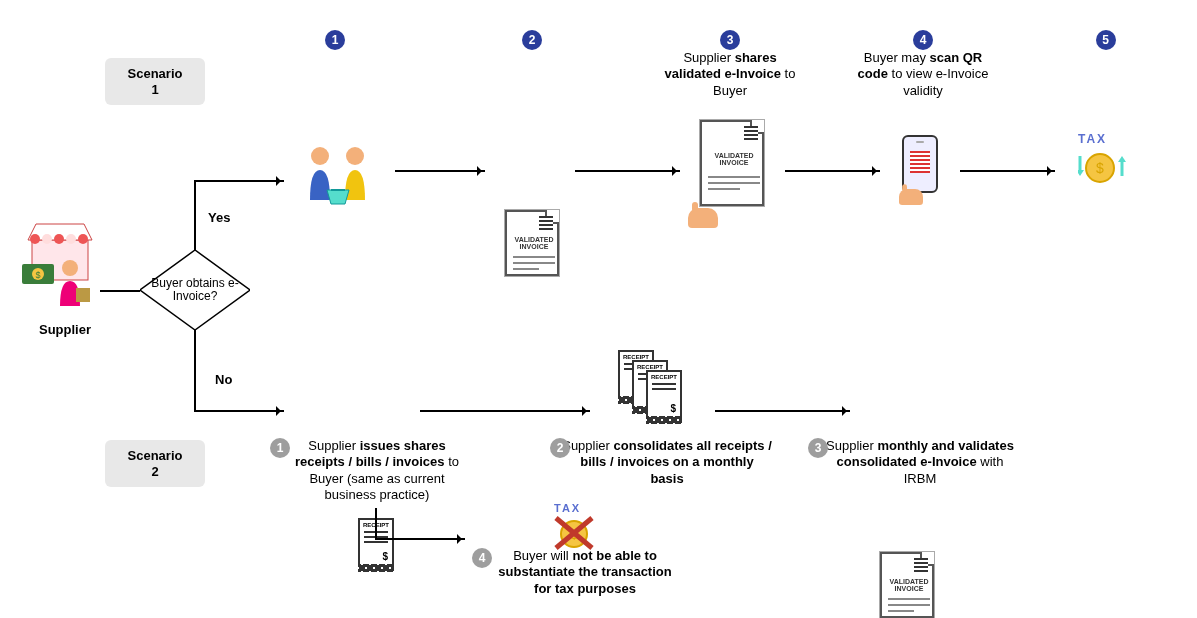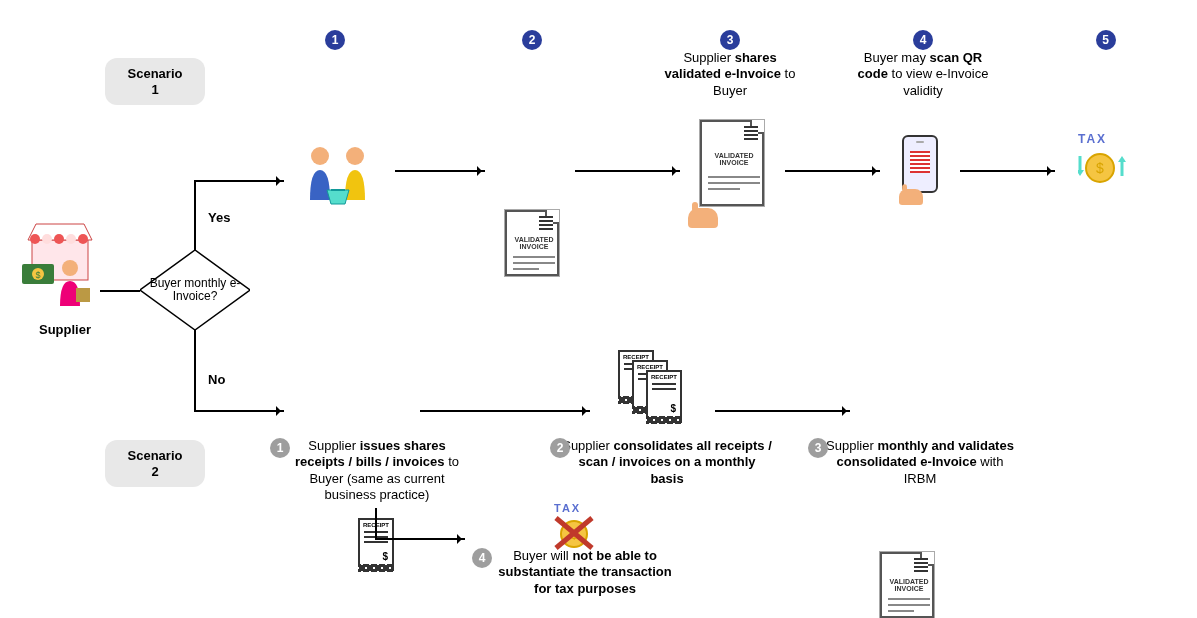--- a/index.html
+++ b/index.html
@@ -8,21 +8,21 @@
     width: 1197px;
     height: 618px;
     position: relative;
     background: #fff;
     font-size: 13px;
     color: #000;
   }
   .abs { position: absolute; }
   .scenario-tag {
     background: #e8e8e8;
-    border-radius: 12px;
+    border-radius: 6px;
     padding: 8px 16px;
     font-weight: bold;
     text-align: center;
     line-height: 1.2;
   }
   .num-badge {
     display: inline-block;
     width: 20px; height: 20px;
     border-radius: 50%;
     color: #fff;
@@ -119,30 +119,30 @@
   </svg>
 </div>
 <div class="abs" style="left:30px; top:322px; width:70px; text-align:center; font-weight:bold;">Supplier</div>
 
 <div class="abs line-h" style="left:100px; top:290px; width:40px;"></div>
 
 <div class="abs decision" style="left:140px; top:250px;">
   <svg width="110" height="80">
       <polygon points="55,0 110,40 55,80 0,40" fill="#fff" stroke="#000" stroke-width="1.5"></polygon>
     </svg>
-  <div class="dtext">Buyer monthly e-Invoice?</div>
+  <div class="dtext">Buyer obtains e-Invoice?</div>
 </div>
 
 <div class="abs line-v" style="left:194px; top:180px; height:70px;"></div>
 <div class="abs label-yesno" style="left:208px; top:210px;">Yes</div>
 <div class="abs line-h" style="left:194px; top:180px; width:50px;"></div>
 <div class="abs arrow-h" style="left:244px; top:180px; width:40px;"></div>
 
 <div class="abs line-v" style="left:194px; top:330px; height:80px;"></div>
-<div class="abs label-yesno" style="left:208px; top:372px;">No</div>
+<div class="abs label-yesno" style="left:215px; top:372px;">No</div>
 <div class="abs line-h" style="left:194px; top:410px; width:50px;"></div>
 <div class="abs arrow-h" style="left:244px; top:410px; width:40px;"></div>
 
 <div class="abs" style="left:260px; top:30px; width:150px;">
   <div style="text-align:center"><span class="num-badge blue">1</span></div>
 </div>
 <div class="abs" style="left:452px; top:30px; width:160px;">
   <div style="text-align:center"><span class="num-badge blue">2</span></div>
 </div>
 <div class="abs" style="left:655px; top:30px; width:150px;">
@@ -252,21 +252,21 @@
 
 <div class="abs arrow-h" style="left:420px; top:410px; width:170px;"></div>
 <div class="abs arrow-h" style="left:715px; top:410px; width:135px;"></div>
 
 <div class="abs" style="left:282px; top:438px; width:190px;">
   <span class="num-badge gray" style="position:absolute; left:-12px; top:0;">1</span>
   <div class="step-text">Supplier <b>issues shares receipts / bills / invoices</b> to Buyer (same as current business practice)</div>
 </div>
 <div class="abs" style="left:562px; top:438px; width:210px;">
   <span class="num-badge gray" style="position:absolute; left:-12px; top:0;">2</span>
-  <div class="step-text">Supplier <b>consolidates all receipts / scan / invoices on a monthly basis</b></div>
+  <div class="step-text">Supplier <b>consolidates all receipts / bills / invoices on a monthly basis</b></div>
 </div>
 <div class="abs" style="left:820px; top:438px; width:200px;">
   <span class="num-badge gray" style="position:absolute; left:-12px; top:0;">3</span>
   <div class="step-text">Supplier <b>monthly and validates consolidated e-Invoice</b> with IRBM</div>
 </div>
 
 <div class="abs line-v" style="left:375px; top:508px; height:30px;"></div>
 <div class="abs line-h" style="left:375px; top:538px; width:50px;"></div>
 <div class="abs arrow-h" style="left:425px; top:538px; width:40px;"></div>
 

